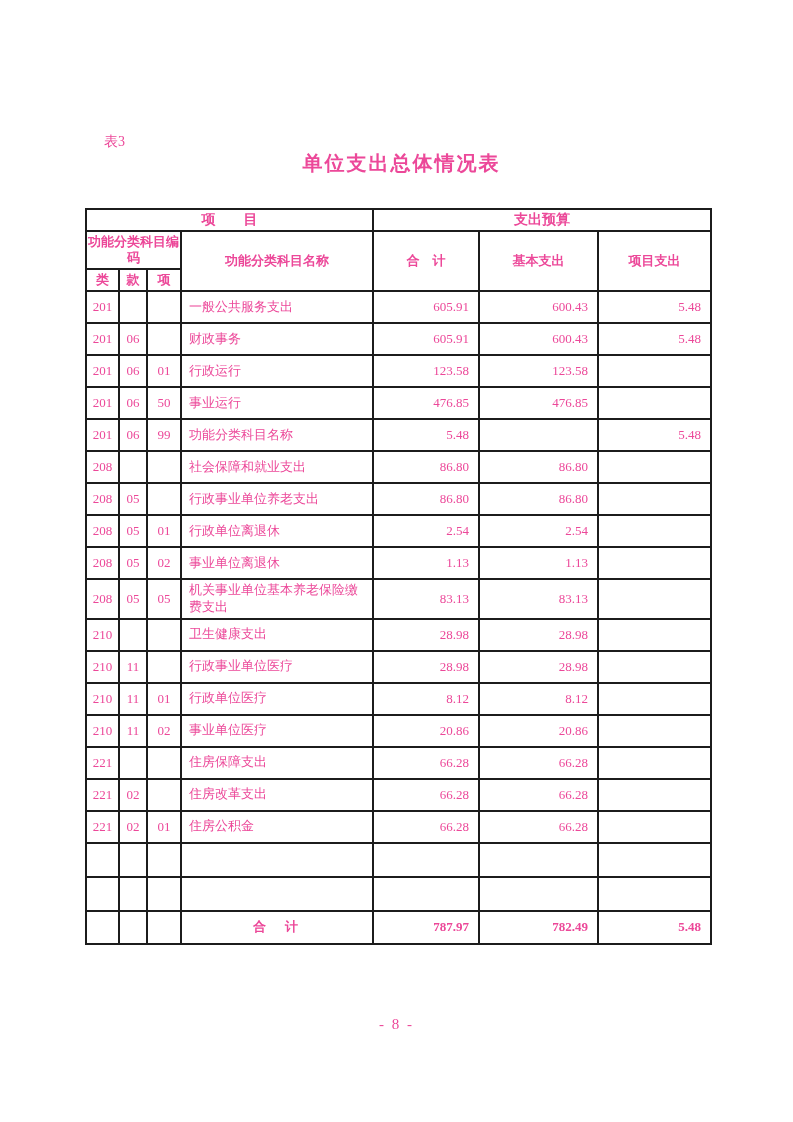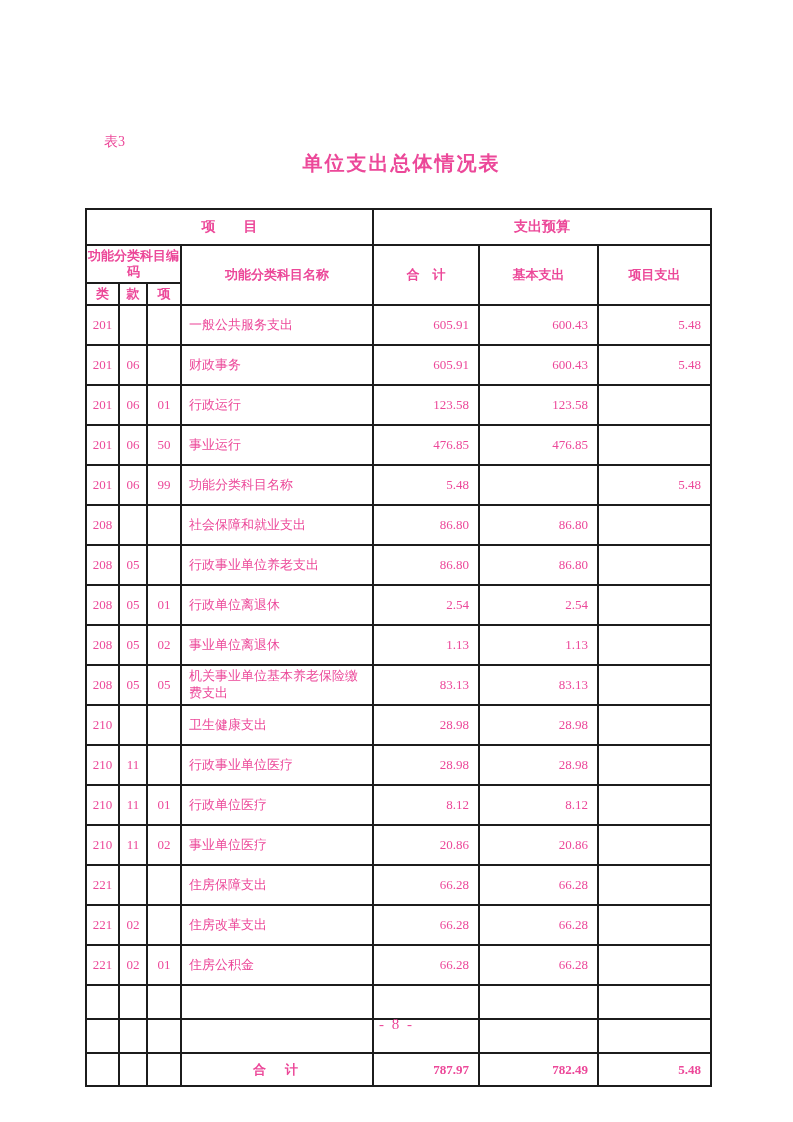--- a/index.html
+++ b/index.html
@@ -55,25 +55,25 @@
     font-size: 13px;
     vertical-align: middle;
     overflow: hidden;
   }
   .budget-table thead td {
     font-family: "Liberation Sans", sans-serif;
     font-weight: bold;
     text-align: center;
     line-height: 1.25;
   }
-  tr.h1 { height: 36px; }
+  tr.h1 { height: 22px; }
   tr.h1 td { font-size: 14px; }
   tr.h2 { height: 38px; }
   tr.h3 { height: 22px; }
-  tbody tr { height: 40px; }
+  tbody tr { height: 32px; }
   tbody tr.empty { height: 34px; }
   td.code { text-align: center; }
   td.name { text-align: left; padding: 2px 3px 2px 7px; line-height: 1.3; }
   td.num  { text-align: right; padding-right: 9px; }
   tfoot tr { height: 33px; }
   tfoot td { font-weight: bold; font-size: 14px; }
   tfoot td.total-label {
     text-align: center;
     font-family: "Liberation Sans", sans-serif;
     letter-spacing: 3px;

